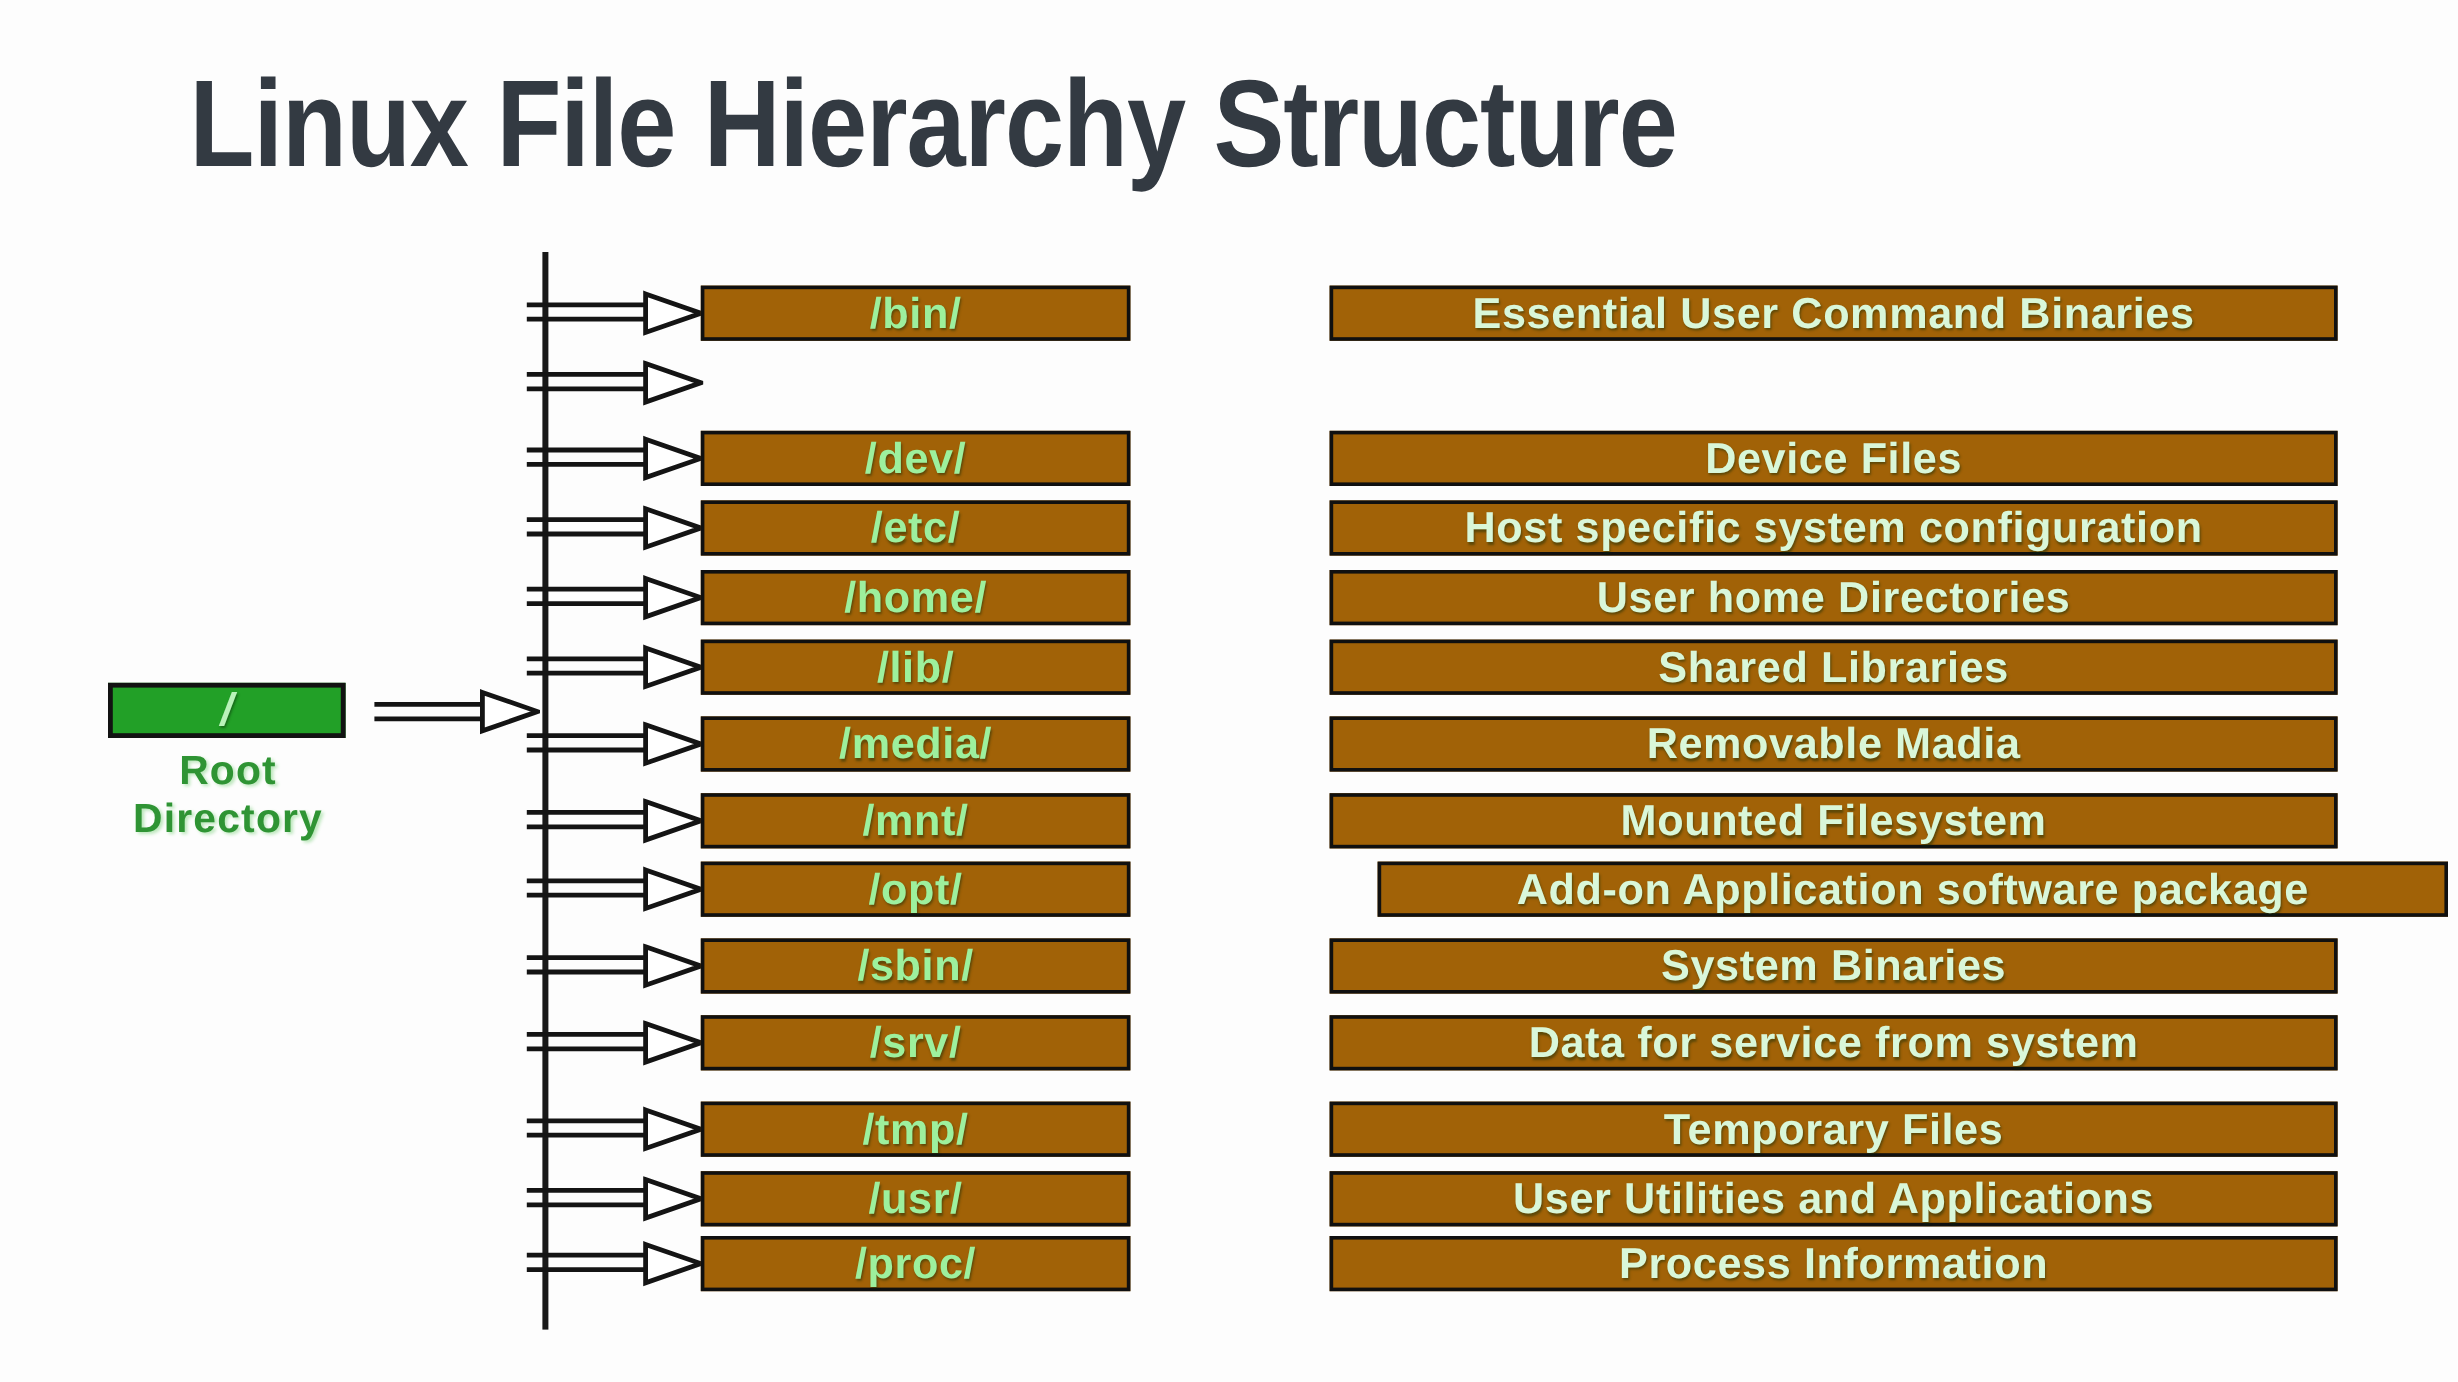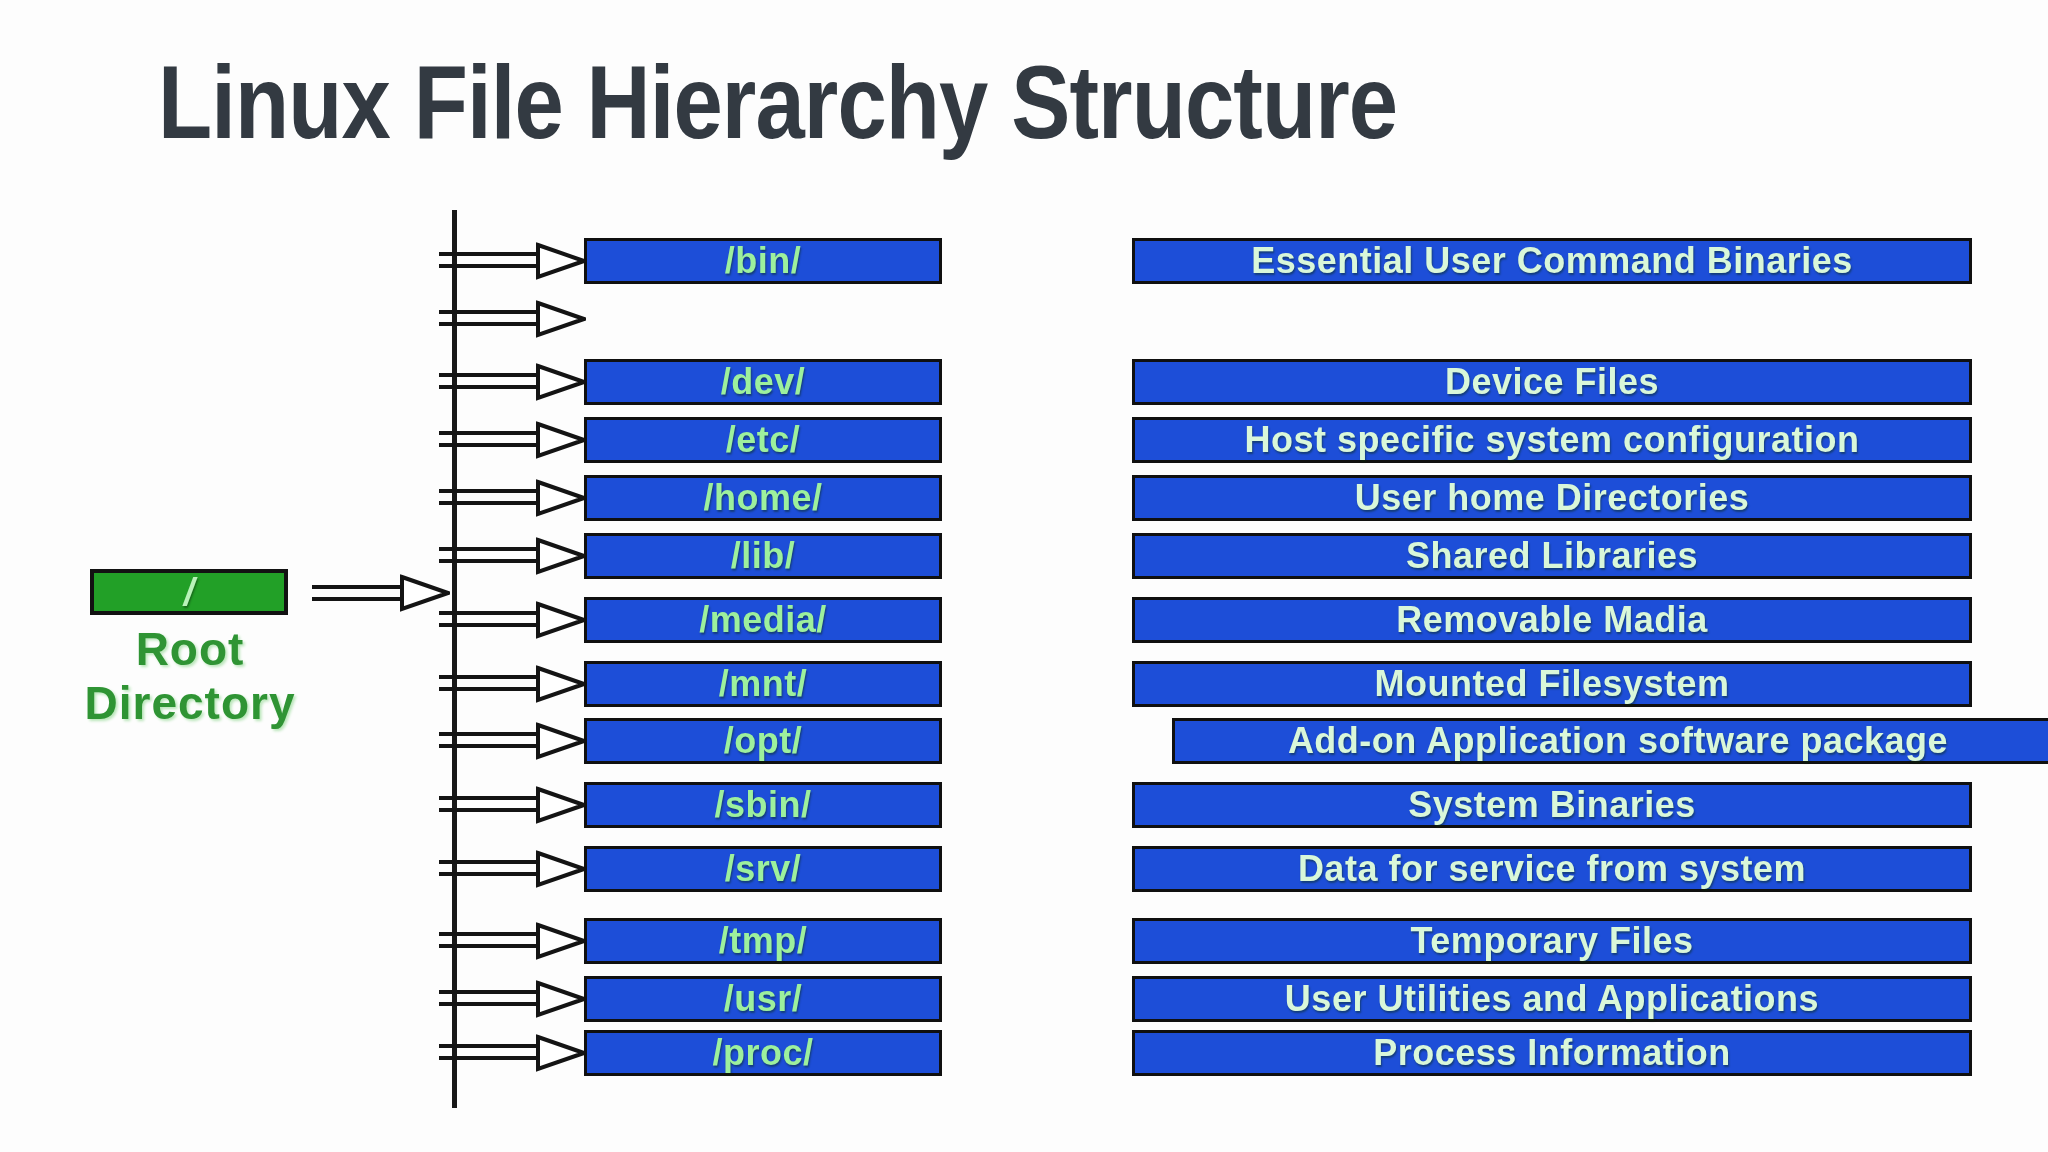--- a/index.html
+++ b/index.html
@@ -19,43 +19,43 @@
 
   
   #trunk {
     position:absolute; left:452px; top:210px;
     width:5px; height:898px; background:#181818;
   }
 
   
   .gbox {
     position:absolute; height:46px; box-sizing:border-box;
-    background:#1d4ed8; border:3px solid #101010;
+    background:#a16207; border:3px solid #101010;
     display:flex; align-items:center; justify-content:center;
     font-weight:700; font-size:36px; letter-spacing:.5px;
     white-space:nowrap;
   }
   .dirbox  { left:584px;  width:358px; color:#9df09d; text-shadow:1px 2px 2px rgba(8,40,8,.45); }
-  .descbox { left:1108px; width:840px; color:#d9f7d9; text-shadow:1px 2px 2px rgba(8,40,8,.45);margin-left:24px; }
+  .descbox { left:1108px; width:840px; color:#d9f7d9; text-shadow:1px 2px 2px rgba(8,40,8,.45); }
   .row.wide .descbox { left:1148px; width:892px; }
 
   .row { position:absolute; left:0; width:2048px; height:46px; }
   .row .arrow { position:absolute; left:438px; top:2px; width:148px; height:42px; }
 
   
   #root-box {
     position:absolute; left:90px; top:569px; width:198px; height:46px;
     box-sizing:border-box; background:#22a027; border:4px solid #121212;
     display:flex; align-items:center; justify-content:center;
     color:#b9f3b9; font-size:38px; font-weight:700; font-style:italic;
     text-shadow:1px 2px 2px rgba(8,40,8,.45);
   }
   #root-caption {
     position:absolute; left:40px; top:622px; width:300px;
-    text-align:center; font-size:46px; font-weight:700;
+    text-align:center; font-size:34px; font-weight:700;
     color:#2f9434; line-height:1.18; letter-spacing:1px;
     text-shadow:2px 2px 3px #b9e6b9;
   }
   #root-caption span { display:block; }
   #root-arrow { position:absolute; left:310px; top:573px; width:140px; height:40px; }
 </style>
 </head>
 <body>
 
 <div id="canvas">

